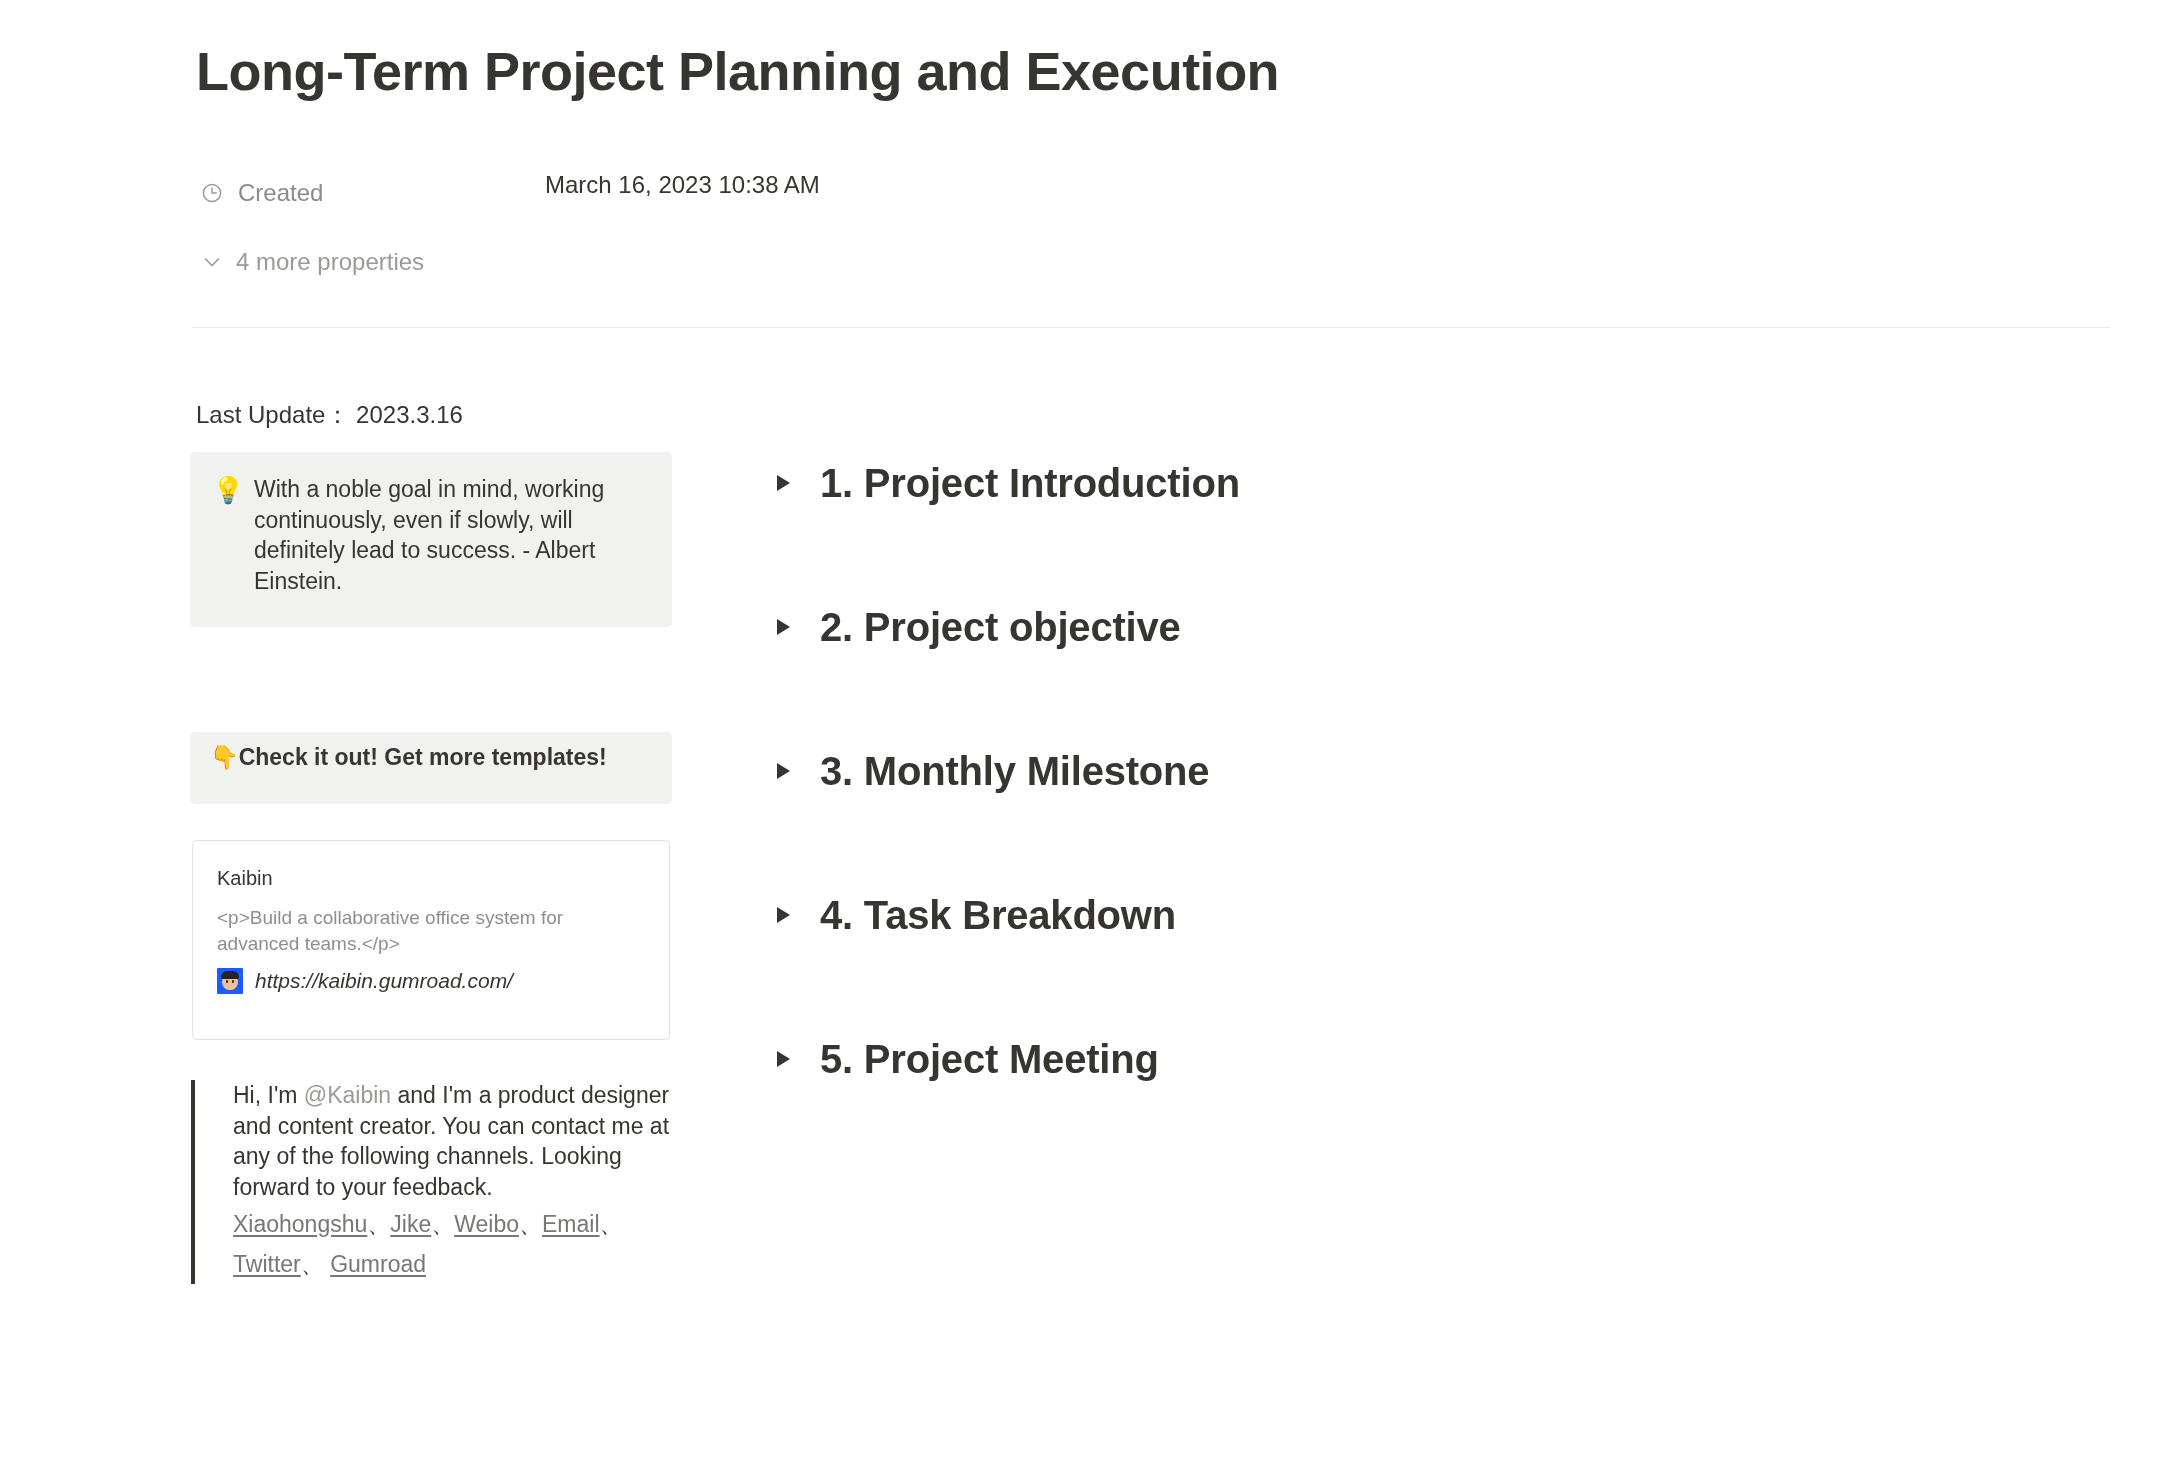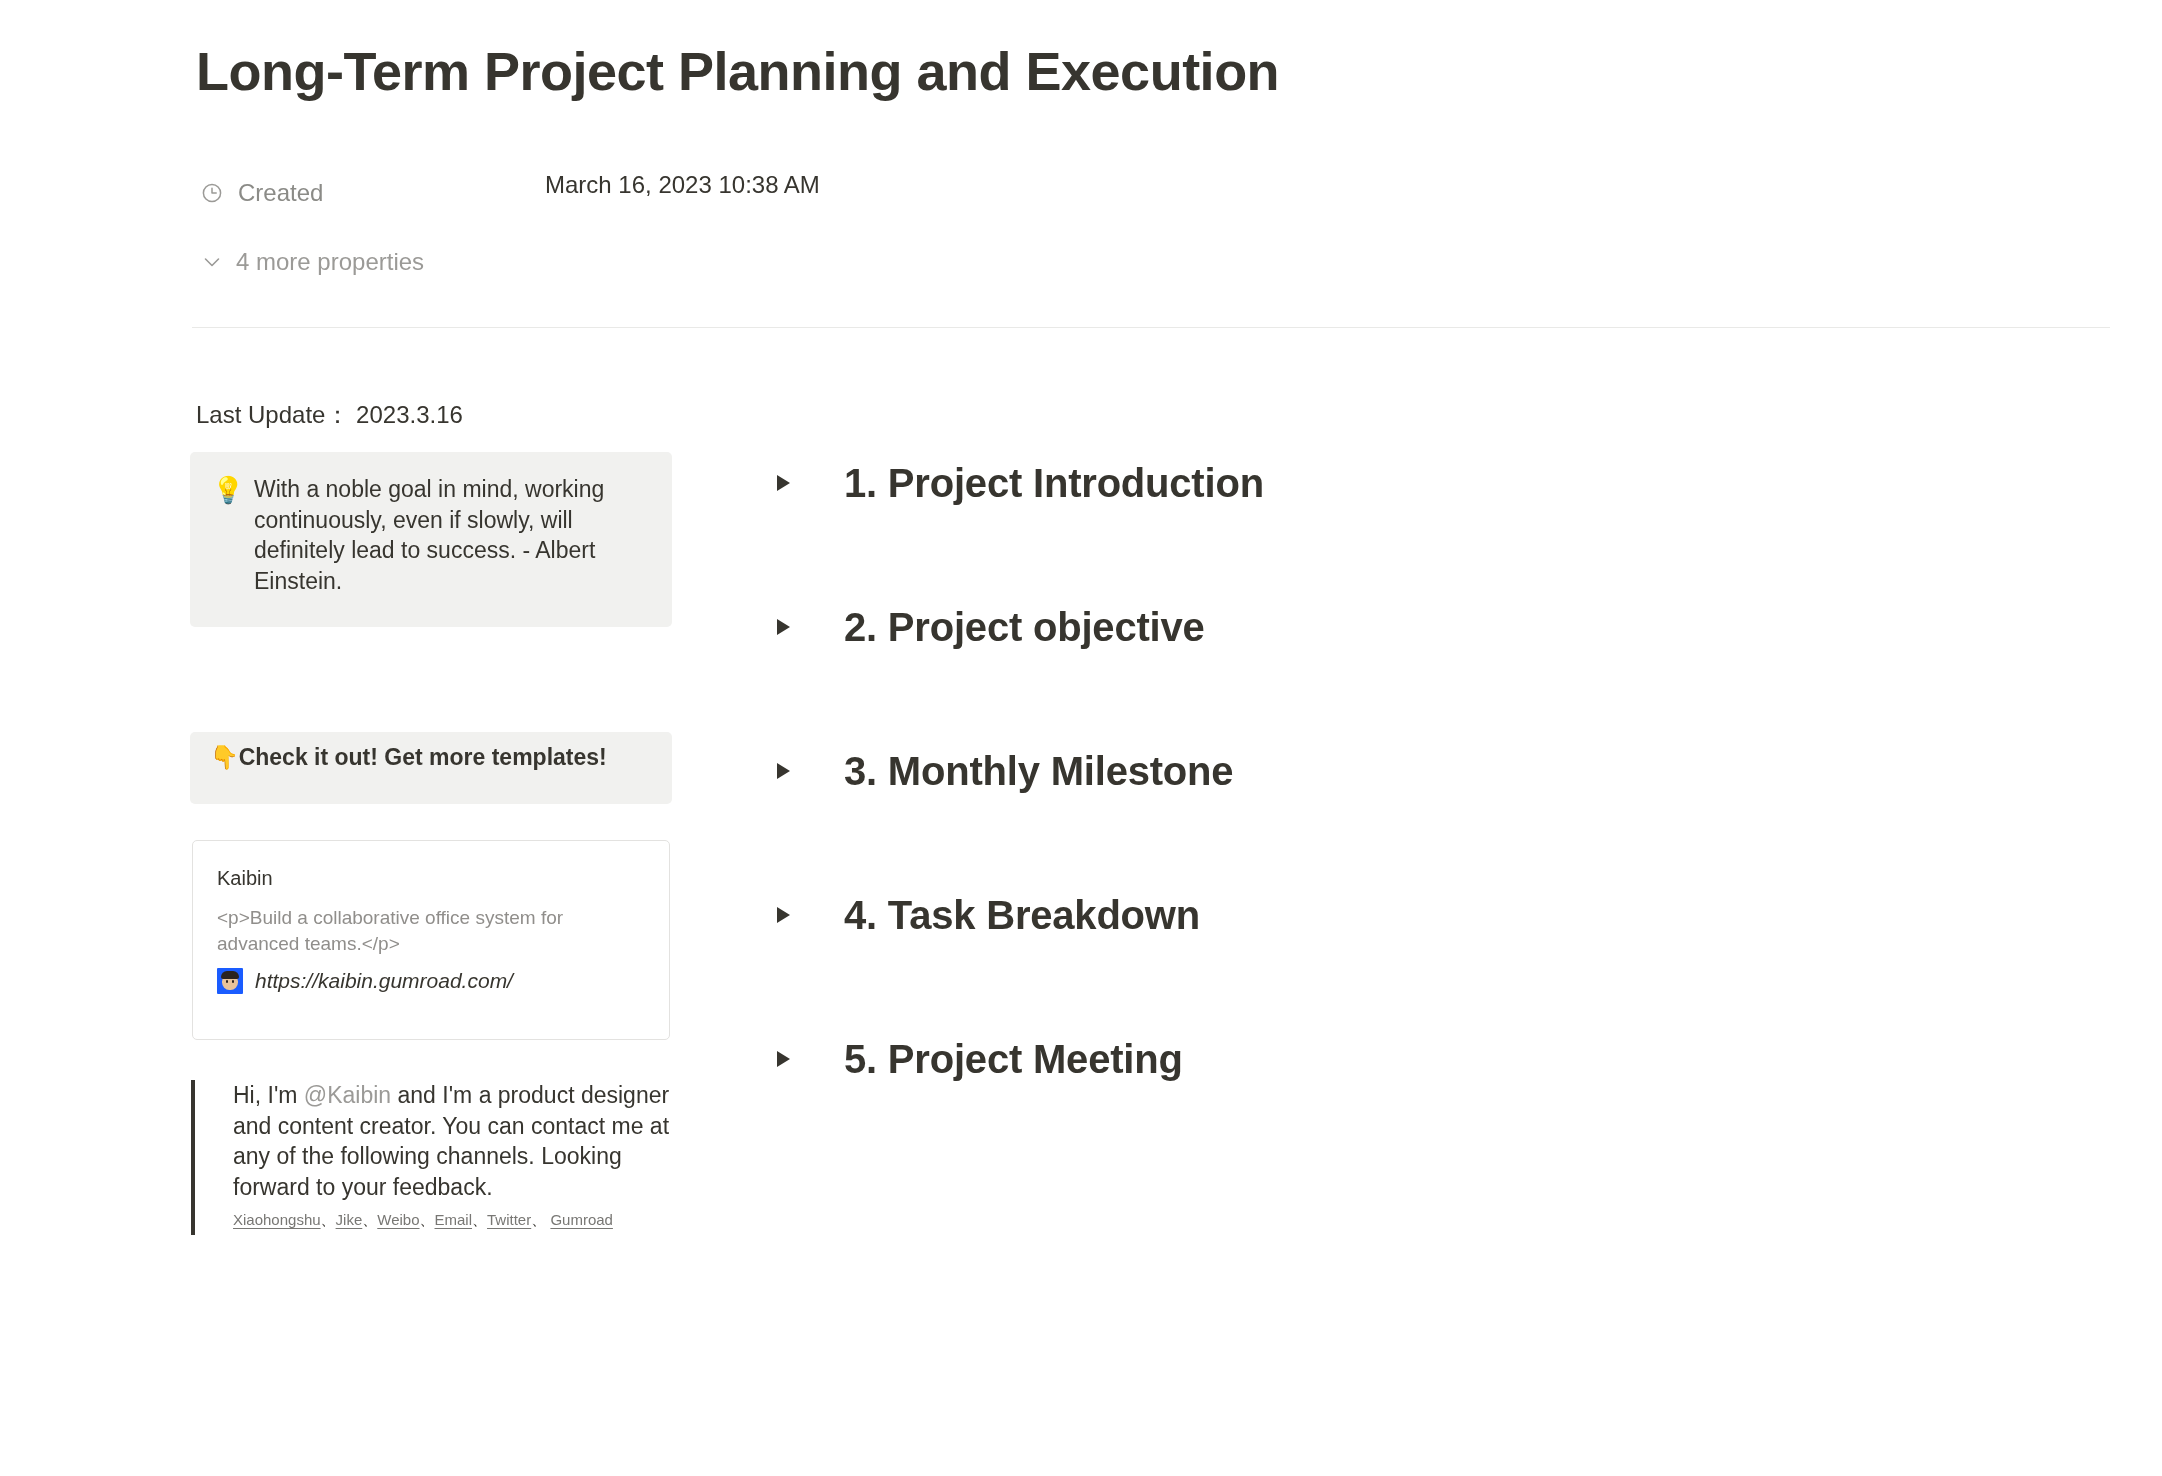--- a/index.html
+++ b/index.html
@@ -236,22 +236,22 @@
   }
   .quote-body {
     font-size: 23px;
     line-height: 30.5px;
     color: #37352f;
   }
   .mention {
     color: #9b9a97;
   }
   .quote-links {
-    font-size: 15px;
-    line-height: 31px;
+    font-size: 23px;
+    line-height: 40px;
     color: #787774;
     margin-top: 2px;
   }
   .quote-links a {
     color: #787774;
     text-decoration: underline;
     text-underline-offset: 3px;
   }
   .sep {
     color: #37352f;
@@ -263,21 +263,20 @@
     position: absolute;
     left: 770px;
     top: 452px;
     width: 1100px;
   }
   .toggle-heading {
     display: flex;
     align-items: center;
     height: 62px;
     margin-bottom: 82px;
-    gap: 24px;
   }
   .toggle-arrow {
     width: 26px;
     height: 26px;
     flex: none;
     margin-right: 24px;
     display: inline-flex;
     align-items: center;
     justify-content: center;
   }

